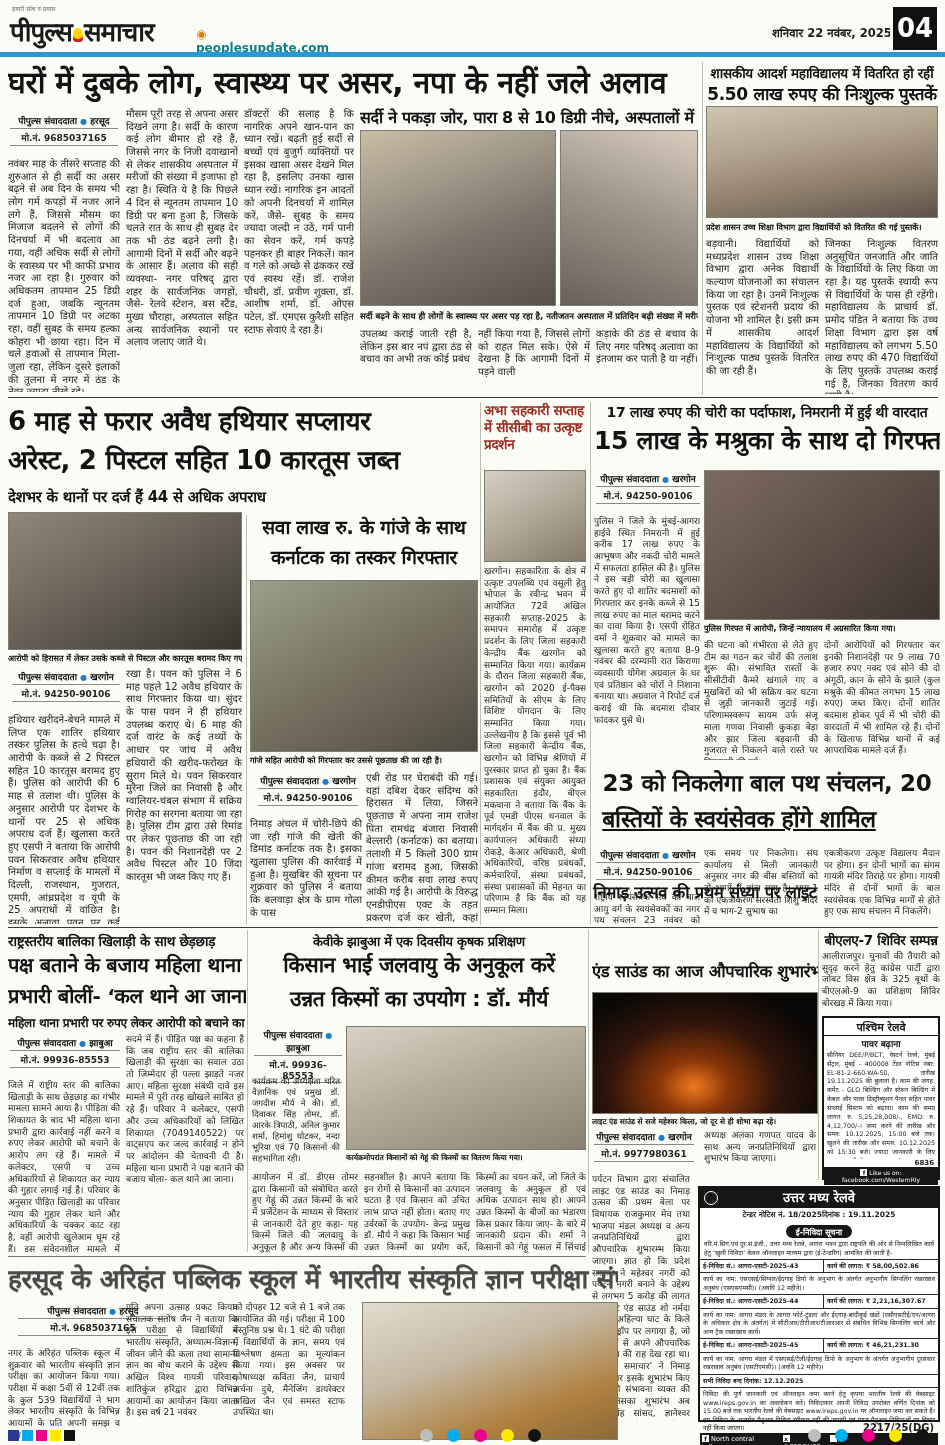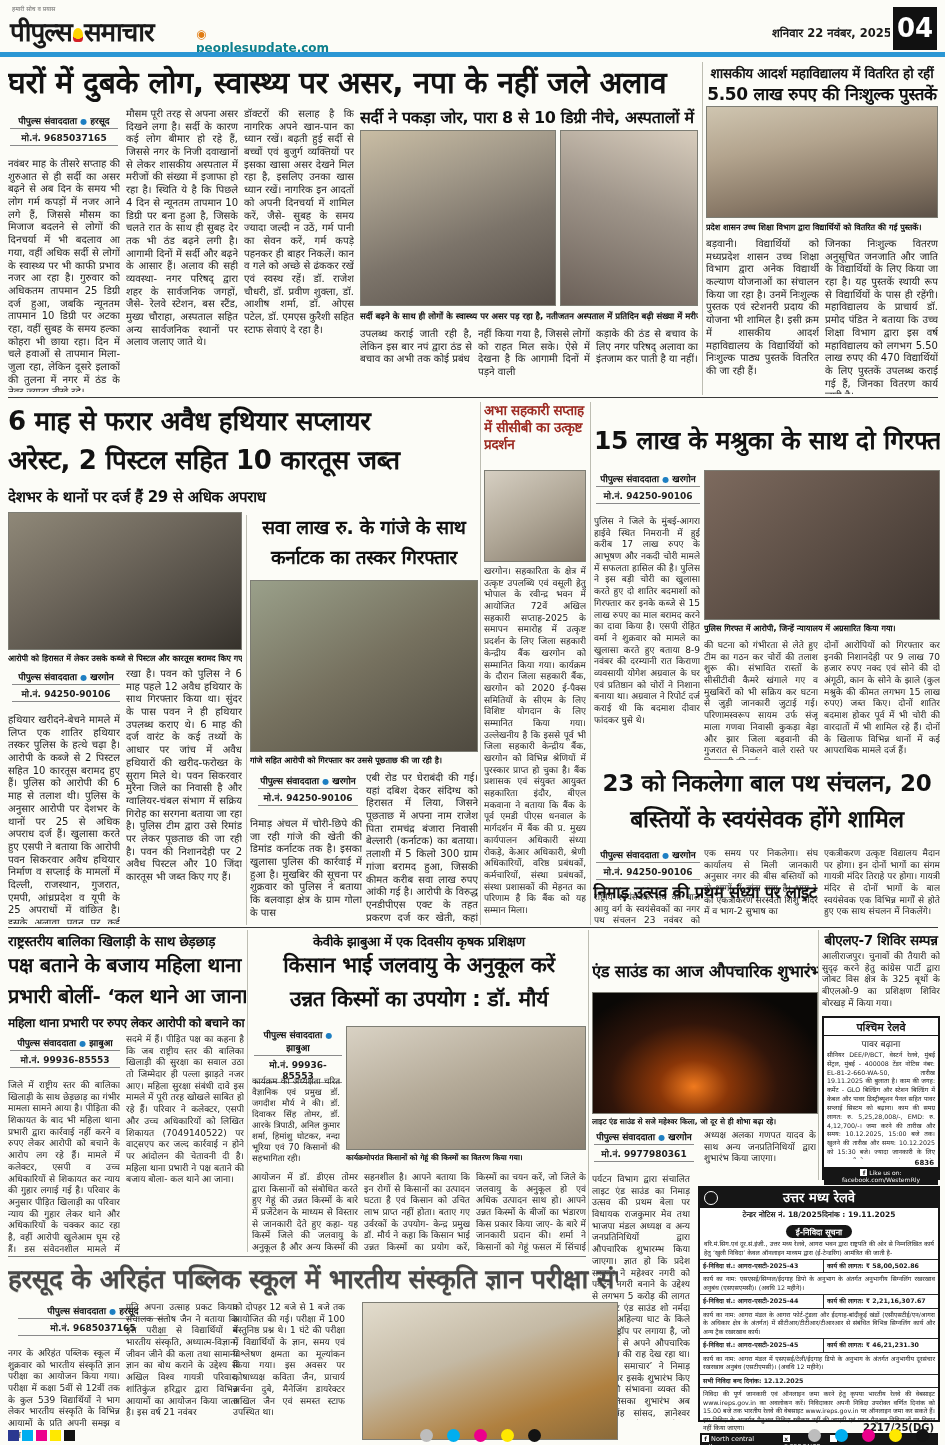--- a/index.html
+++ b/index.html
@@ -74,21 +74,21 @@
   <div class="abs nowrap center hl" style="left:706px;top:82px;width:232px;font-size:17px;">5.50 लाख रुपए की निःशुल्क पुस्तकें</div>
   <div class="abs photo ph-class" style="left:706px;top:106px;width:232px;height:112px;"></div>
   <div class="abs caption nowrap" style="left:706px;top:221px;width:232px;font-size:8px;">प्रदेश शासन उच्च शिक्षा विभाग द्वारा विद्यार्थियों को वितरित की गई पुस्तकें।</div>
   <div class="abs col" style="left:706px;top:238px;width:113px;height:156px;">बड़वानी। विद्यार्थियों को मध्यप्रदेश शासन उच्च शिक्षा विभाग द्वारा अनेक विद्यार्थी कल्याण योजनाओं का संचालन किया जा रहा है। उनमें निःशुल्क पुस्तक एवं स्टेशनरी प्रदाय की योजना भी शामिल है। इसी क्रम में शासकीय आदर्श महाविद्यालय के विद्यार्थियों को निःशुल्क पाठ्य पुस्तकें वितरित की जा रही हैं।</div>
   <div class="abs col" style="left:825px;top:238px;width:113px;height:156px;">जिनका निःशुल्क वितरण अनुसूचित जनजाति और जाति के विद्यार्थियों के लिए किया जा रहा है। यह पुस्तकें स्थायी रूप से विद्यार्थियों के पास ही रहेंगी। महाविद्यालय के प्राचार्य डॉ. प्रमोद पंडित ने बताया कि उच्च शिक्षा विभाग द्वारा इस वर्ष महाविद्यालय को लगभग 5.50 लाख रुपए की 470 विद्यार्थियों के लिए पुस्तकें उपलब्ध कराई गई हैं, जिनका वितरण कार्य जारी है।</div>
 
   <div class="abs hdiv" style="left:8px;top:397px;width:930px;"></div>
 
   <div class="abs nowrap hl" style="left:8px;top:402px;width:470px;font-size:26px;">6 माह से फरार अवैध हथियार सप्लायर</div>
   <div class="abs nowrap hl" style="left:8px;top:441px;width:470px;font-size:26px;">अरेस्ट, 2 पिस्टल सहित 10 कारतूस जब्त</div>
-  <div class="abs nowrap hl" style="left:8px;top:486px;width:350px;font-size:15px;">देशभर के थानों पर दर्ज हैं 29 से अधिक अपराध</div>
+  <div class="abs nowrap hl" style="left:8px;top:486px;width:350px;font-size:15px;">देशभर के थानों पर दर्ज हैं 44 से अधिक अपराध</div>
   <div class="abs photo ph-police" style="left:8px;top:512px;width:234px;height:138px;"></div>
   <div class="abs caption nowrap" style="left:8px;top:652px;width:234px;font-size:8px;">आरोपी को हिरासत में लेकर उसके कब्जे से पिस्टल और कारतूस बरामद किए गए।</div>
   <div class="abs" style="left:12px;top:668px;width:108px;">
     <div class="byline"><span>पीपुल्स संवाददाता</span> <span class="blue-dot">●</span> <span>खरगोन</span></div>
     <div class="phone">मो.नं. 94250-90106</div>
   </div>
   <div class="abs col" style="left:8px;top:714px;width:112px;height:210px;">हथियार खरीदने-बेचने मामले में लिप्त एक शातिर हथियार तस्कर पुलिस के हत्थे चढ़ा है। आरोपी के कब्जे से 2 पिस्टल सहित 10 कारतूस बरामद हुए हैं। पुलिस को आरोपी की 6 माह से तलाश थी। पुलिस के अनुसार आरोपी पर देशभर के थानों पर 25 से अधिक अपराध दर्ज हैं। खुलासा करते हुए एसपी ने बताया कि आरोपी पवन सिकरवार अवैध हथियार निर्माण व सप्लाई के मामलों में दिल्ली, राजस्थान, गुजरात, एमपी, आंध्रप्रदेश व यूपी के 25 अपराधों में वांछित है। इसके अलावा पवन पर कई जिलों की पुलिस ने इनाम भी घोषित कर</div>
   <div class="abs col" style="left:126px;top:668px;width:116px;height:256px;">रखा है। पवन को पुलिस ने 6 माह पहले 12 अवैध हथियार के साथ गिरफ्तार किया था। सुंदर के पास पवन ने ही हथियार उपलब्ध कराए थे। 6 माह की दर्ज वारंट के कई तथ्यों के आधार पर जांच में अवैध हथियारों की खरीद-फरोख्त के सुराग मिले थे। पवन सिकरवार मुरैना जिले का निवासी है और ग्वालियर-चंबल संभाग में सक्रिय गिरोह का सरगना बताया जा रहा है। पुलिस टीम द्वारा उसे रिमांड पर लेकर पूछताछ की जा रही है। पवन की निशानदेही पर 2 अवैध पिस्टल और 10 जिंदा कारतूस भी जब्त किए गए हैं।</div>
 
   <div class="abs vdiv" style="left:246px;top:515px;height:410px;"></div>
@@ -102,33 +102,34 @@
   </div>
   <div class="abs col" style="left:250px;top:818px;width:112px;height:106px;">निमाड़ अंचल में चोरी-छिपे की जा रही गांजे की खेती की डिमांड कर्नाटक तक है। इसका खुलासा पुलिस की कार्रवाई में हुआ है। मुखबिर की सूचना पर शुक्रवार को पुलिस ने बताया कि बलवाड़ा क्षेत्र के ग्राम गोला के पास</div>
   <div class="abs col" style="left:366px;top:772px;width:112px;height:152px;">एबी रोड पर घेराबंदी की गई। यहां दबिश देकर संदिग्ध को हिरासत में लिया, जिसने पूछताछ में अपना नाम राजेश पिता रामचंद्र बंजारा निवासी बेल्लारी (कर्नाटक) का बताया। तलाशी में 5 किलो 300 ग्राम गांजा बरामद हुआ, जिसकी कीमत करीब सवा लाख रुपए आंकी गई है। आरोपी के विरुद्ध एनडीपीएस एक्ट के तहत प्रकरण दर्ज कर खेती, कहां उगाया, कहां बेचा जाना था- इसकी पूछताछ की जा रही है।</div>
 
   <div class="abs vdiv" style="left:480px;top:402px;height:523px;"></div>
   <div class="abs hl maroon" style="left:484px;top:402px;width:102px;height:64px;font-size:13.5px;line-height:1.25;overflow:hidden;">अभा सहकारी सप्ताह में सीसीबी का उत्कृष्ट प्रदर्शन</div>
   <div class="abs photo ph-coop" style="left:484px;top:470px;width:102px;height:92px;"></div>
   <div class="abs col9" style="left:484px;top:566px;width:102px;height:358px;">खरगोन। सहकारिता के क्षेत्र में उत्कृष्ट उपलब्धि एवं वसूली हेतु भोपाल के रवीन्द्र भवन में आयोजित 72वें अखिल सहकारी सप्ताह-2025 के समापन समारोह में उत्कृष्ट प्रदर्शन के लिए जिला सहकारी केन्द्रीय बैंक खरगोन को सम्मानित किया गया। कार्यक्रम के दौरान जिला सहकारी बैंक, खरगोन को 2020 ई-पैक्स समितियों के सीएम के लिए विशिष्ट योगदान के लिए सम्मानित किया गया। उल्लेखनीय है कि इससे पूर्व भी जिला सहकारी केन्द्रीय बैंक, खरगोन को विभिन्न श्रेणियों में पुरस्कार प्राप्त हो चुका है। बैंक प्रशासक एवं संयुक्त आयुक्त सहकारिता इंदौर, बीएल मकवाना ने बताया कि बैंक के पूर्व एमडी पीएस धनवाल के मार्गदर्शन में बैंक की प्र. मुख्य कार्यपालन अधिकारी संध्या रोकड़े, केआर अधिकारी, श्रेणी अधिकारियों, वरिष्ठ प्रबंधकों, कर्मचारियों, संस्था प्रबंधकों, संस्था प्रशासकों की मेहनत का परिणाम है कि बैंक को यह सम्मान मिला।</div>
 
   <div class="abs vdiv" style="left:590px;top:402px;height:523px;"></div>
+  <div class="abs nowrap center hl" style="left:594px;top:402px;width:346px;font-size:14px;">17 लाख रुपए की चोरी का पर्दाफाश, निमरानी में हुई थी वारदात</div>
   <div class="abs nowrap center hl" style="left:594px;top:422px;width:346px;font-size:25px;">15 लाख के मश्रुका के साथ दो गिरफ्तार</div>
   <div class="abs" style="left:596px;top:470px;width:104px;">
     <div class="byline"><span>पीपुल्स संवाददाता</span> <span class="blue-dot">●</span> <span>खरगोन</span></div>
     <div class="phone">मो.नं. 94250-90106</div>
   </div>
   <div class="abs col9" style="left:594px;top:516px;width:106px;height:244px;">पुलिस ने जिले के मुंबई-आगरा हाईवे स्थित निमरानी में हुई करीब 17 लाख रुपए के आभूषण और नकदी चोरी मामले में सफलता हासिल की है। पुलिस ने इस बड़ी चोरी का खुलासा करते हुए दो शातिर बदमाशों को गिरफ्तार कर इनके कब्जे से 15 लाख रुपए का माल बरामद करने का दावा किया है। एसपी रोहित वर्मा ने शुक्रवार को मामले का खुलासा करते हुए बताया 8-9 नवंबर की दरम्यानी रात किराणा व्यवसायी योगेश अग्रवाल के घर एवं प्रतिष्ठान को चोरों ने निशाना बनाया था। अग्रवाल ने रिपोर्ट दर्ज कराई थी कि बदमाश दीवार फांदकर घुसे थे।</div>
   <div class="abs photo ph-theft" style="left:704px;top:470px;width:236px;height:150px;"></div>
   <div class="abs caption nowrap" style="left:704px;top:622px;width:236px;font-size:8px;">पुलिस गिरफ्त में आरोपी, जिन्हें न्यायालय में अग्रसारित किया गया।</div>
   <div class="abs col9" style="left:704px;top:640px;width:114px;height:120px;">की घटना को गंभीरता से लेते हुए टीम का गठन कर चोरों की तलाश शुरू की। संभावित रास्तों के सीसीटीवी कैमरे खंगाले गए व मुखबिरों को भी सक्रिय कर घटना से जुड़ी जानकारी जुटाई गई। परिणामस्वरूप सायम उर्फ संजू माला गणवा निवासी कुकड़ा बेड़ा और झार जिला बड़वानी की गुजरात से निकलने वाले रास्ते पर गिरफ्तारी की गई।</div>
   <div class="abs col9" style="left:824px;top:640px;width:116px;height:120px;">दोनों आरोपियों को गिरफ्तार कर इनकी निशानदेही पर 9 लाख 70 हजार रुपए नक्द एवं सोने की दो अंगूठी, कान के सोने के झाले (कुल मश्रुके की कीमत लगभग 15 लाख रुपए) जब्त किए। दोनों शातिर बदमाश होकर पूर्व में भी चोरी की वारदातों में भी शामिल रहे हैं। दोनों के खिलाफ विभिन्न थानों में कई आपराधिक मामले दर्ज हैं।</div>
 
   <div class="abs nowrap center hl" style="left:594px;top:766px;width:346px;font-size:23px;">23 को निकलेगा बाल पथ संचलन, 20</div>
-  <div class="abs nowrap center hl" style="left:594px;top:802px;width:346px;font-size:23px;">बस्तियों के स्वयंसेवक होंगे शामिल</div>
+  <div class="abs nowrap center hl" style="left:566px;top:802px;width:346px;font-size:23px;text-decoration:underline;">बस्तियों के स्वयंसेवक होंगे शामिल</div>
   <div class="abs" style="left:596px;top:846px;width:104px;">
     <div class="byline"><span>पीपुल्स संवाददाता</span> <span class="blue-dot">●</span> <span>खरगोन</span></div>
     <div class="phone">मो.नं. 94250-90106</div>
   </div>
   <div class="abs col9" style="left:594px;top:892px;width:106px;height:34px;">राष्ट्रीय स्वयंसेवक संघ की बाल आयु वर्ग के स्वयंसेवकों का नगर पथ संचलन 23 नवंबर को निकलेगा। रविवार दोपहर 3 बजे यह संचलन बीस बस्तियों से एक साथ</div>
   <div class="abs col9" style="left:704px;top:848px;width:114px;height:78px;">एक समय पर निकलेगा। संघ कार्यालय से मिली जानकारी अनुसार नगर की बीस बस्तियों को दो भागों में बांटा गया है। भाग-1 का एकत्रीकरण सरस्वती शिशु मंदिर में व भाग-2 सुभाष का</div>
   <div class="abs col9" style="left:824px;top:848px;width:116px;height:78px;">एकत्रीकरण उत्कृष्ट विद्यालय मैदान पर होगा। इन दोनों भागों का संगम गायत्री मंदिर तिराहे पर होगा। गायत्री मंदिर से दोनों भागों के बाल स्वयंसेवक एक विभिन्न मार्गों से होते हुए एक साथ संचलन में निकलेंगे।</div>
 
   <div class="abs hdiv" style="left:8px;top:927px;width:930px;"></div>
 
@@ -168,21 +169,21 @@
     <div class="phone">मो.नं. 9977980361</div>
   </div>
   <div class="abs col9" style="left:592px;top:1174px;width:98px;height:246px;">पर्यटन विभाग द्वारा संचालित लाइट एंड साउंड का निमाड़ उत्सव की प्रथम बेला पर विधायक राजकुमार मेव तथा भाजपा मंडल अध्यक्ष व अन्य जनप्रतिनिधियों द्वारा औपचारिक शुभारम्भ किया जाएगा। ज्ञात हो कि प्रदेश सरकार ने महेश्वर नगरी को पर्यटन नगरी बनाने के उद्देश्य से लगभग 5 करोड़ की लागत से लाइट एंड साउंड शो नर्मदा तट के अहिल्या घाट के किले की बैकड्रॉप पर लगाया है, जो एक वर्ष से अपने औपचारिक शुभारम्भ की राह देख रहा था। ‘पीपुल्स समाचार’ ने निमाड़ उत्सव पर इसके शुभारंभ किए जाने की संभावना व्यक्त की थी, जिसका शुभारंभ अब गजेन्द्रसिंह सांसद, ज्ञानेश्वर पाटिल सांसद खंडवा, सुमेरसिंह सोलंकी सांसद राज्यसभा, माणिकराव गौर जिला अध्यक्ष भाजपा, राजकुमार मेव विधायक, विक्रम जाट भाजपा मंडल अध्यक्ष, नप</div>
   <div class="abs col9" style="left:704px;top:1130px;width:112px;height:48px;">अध्यक्ष अलका गणपत यादव के साथ अन्य जनप्रतिनिधियों द्वारा शुभारंभ किया जाएगा।</div>
 
   <div class="abs vdiv" style="left:818px;top:930px;height:250px;"></div>
   <div class="abs nowrap center hl" style="left:822px;top:931px;width:118px;font-size:13.5px;">बीएलए-7 शिविर सम्पन्न</div>
   <div class="abs col9" style="left:822px;top:951px;width:118px;height:62px;">आलीराजपुर। चुनावों की तैयारी को सुदृढ़ करने हेतु कांग्रेस पार्टी द्वारा जोबट विस क्षेत्र के 325 बूथों के बीएलओ-9 का प्रशिक्षण शिविर बोरखड़ में किया गया।</div>
   <div class="abs adbox" style="left:822px;top:1016px;width:118px;height:164px;">
     <div style="border-bottom:1px solid #161616;font-size:11px;font-weight:bold;text-align:center;padding:1px 0;">पश्चिम रेलवे</div>
-    <div style="font-size:9px;font-weight:normal;text-align:center;padding:1px 0;">पावर बढ़ाना</div>
+    <div style="font-size:9px;font-weight:bold;text-align:center;padding:1px 0;">पावर बढ़ाना</div>
     <div class="tiny" style="padding:0 3px;height:108px;overflow:hidden;">सीनियर DEE/P/BCT, वेस्टर्न रेलवे, मुंबई सेंट्रल, मुंबई - 400008 टेंडर नोटिस नंबर: EL-81-2-660-WA-50, तारीख 19.11.2025 की बुलाता है। काम की जगह: कर्मेट - GLO बिल्डिंग और स्टेशन बिल्डिंग में केबल और पावर डिस्ट्रीब्यूशन पैनल सहित पावर सप्लाई सिस्टम को बढ़ाना। काम की समग्र लागत: रु. 5,25,28,008/-, EMD: रु. 4,12,700/-। जमा करने की तारीख और समय: 10.12.2025, 15:00 बजे तक। खुलने की तारीख और समय: 10.12.2025 को 15:30 बजे। ज्यादा जानकारी के लिए कृपया हमारी वेबसाइट www.ireps.gov.in पर जाएं।</div>
     <div style="font-size:7px;font-weight:bold;text-align:right;padding:0 4px;">6836</div>
     <div style="background:#161616;color:#fff;font-size:6px;text-align:center;padding:2px 0;"><span style="display:inline-block;width:7px;height:7px;background:#fff;color:#161616;font-weight:bold;font-size:6px;line-height:7px;">f</span> <span>Like us on:  facebook.com/WesternRly</span></div>
   </div>
 
   <div class="abs adbox" style="left:698px;top:1186px;width:242px;height:236px;">
     <div class="ad-hdr" style="height:20px;font-size:13px;line-height:20px;position:relative;"><span style="position:absolute;left:4px;top:3px;width:14px;height:14px;border:1.5px solid #fff;border-radius:50%;box-sizing:border-box;"></span><span>उत्तर मध्य रेलवे</span></div>
     <div style="display:flex;justify-content:center;padding:1px 1px;">
       <span style="font-size:7.5px;font-weight:bold;">टेन्डर नोटिस नं. 18/2025</span>
       <span style="font-size:7.5px;font-weight:bold;">दिनांक : 19.11.2025</span>

